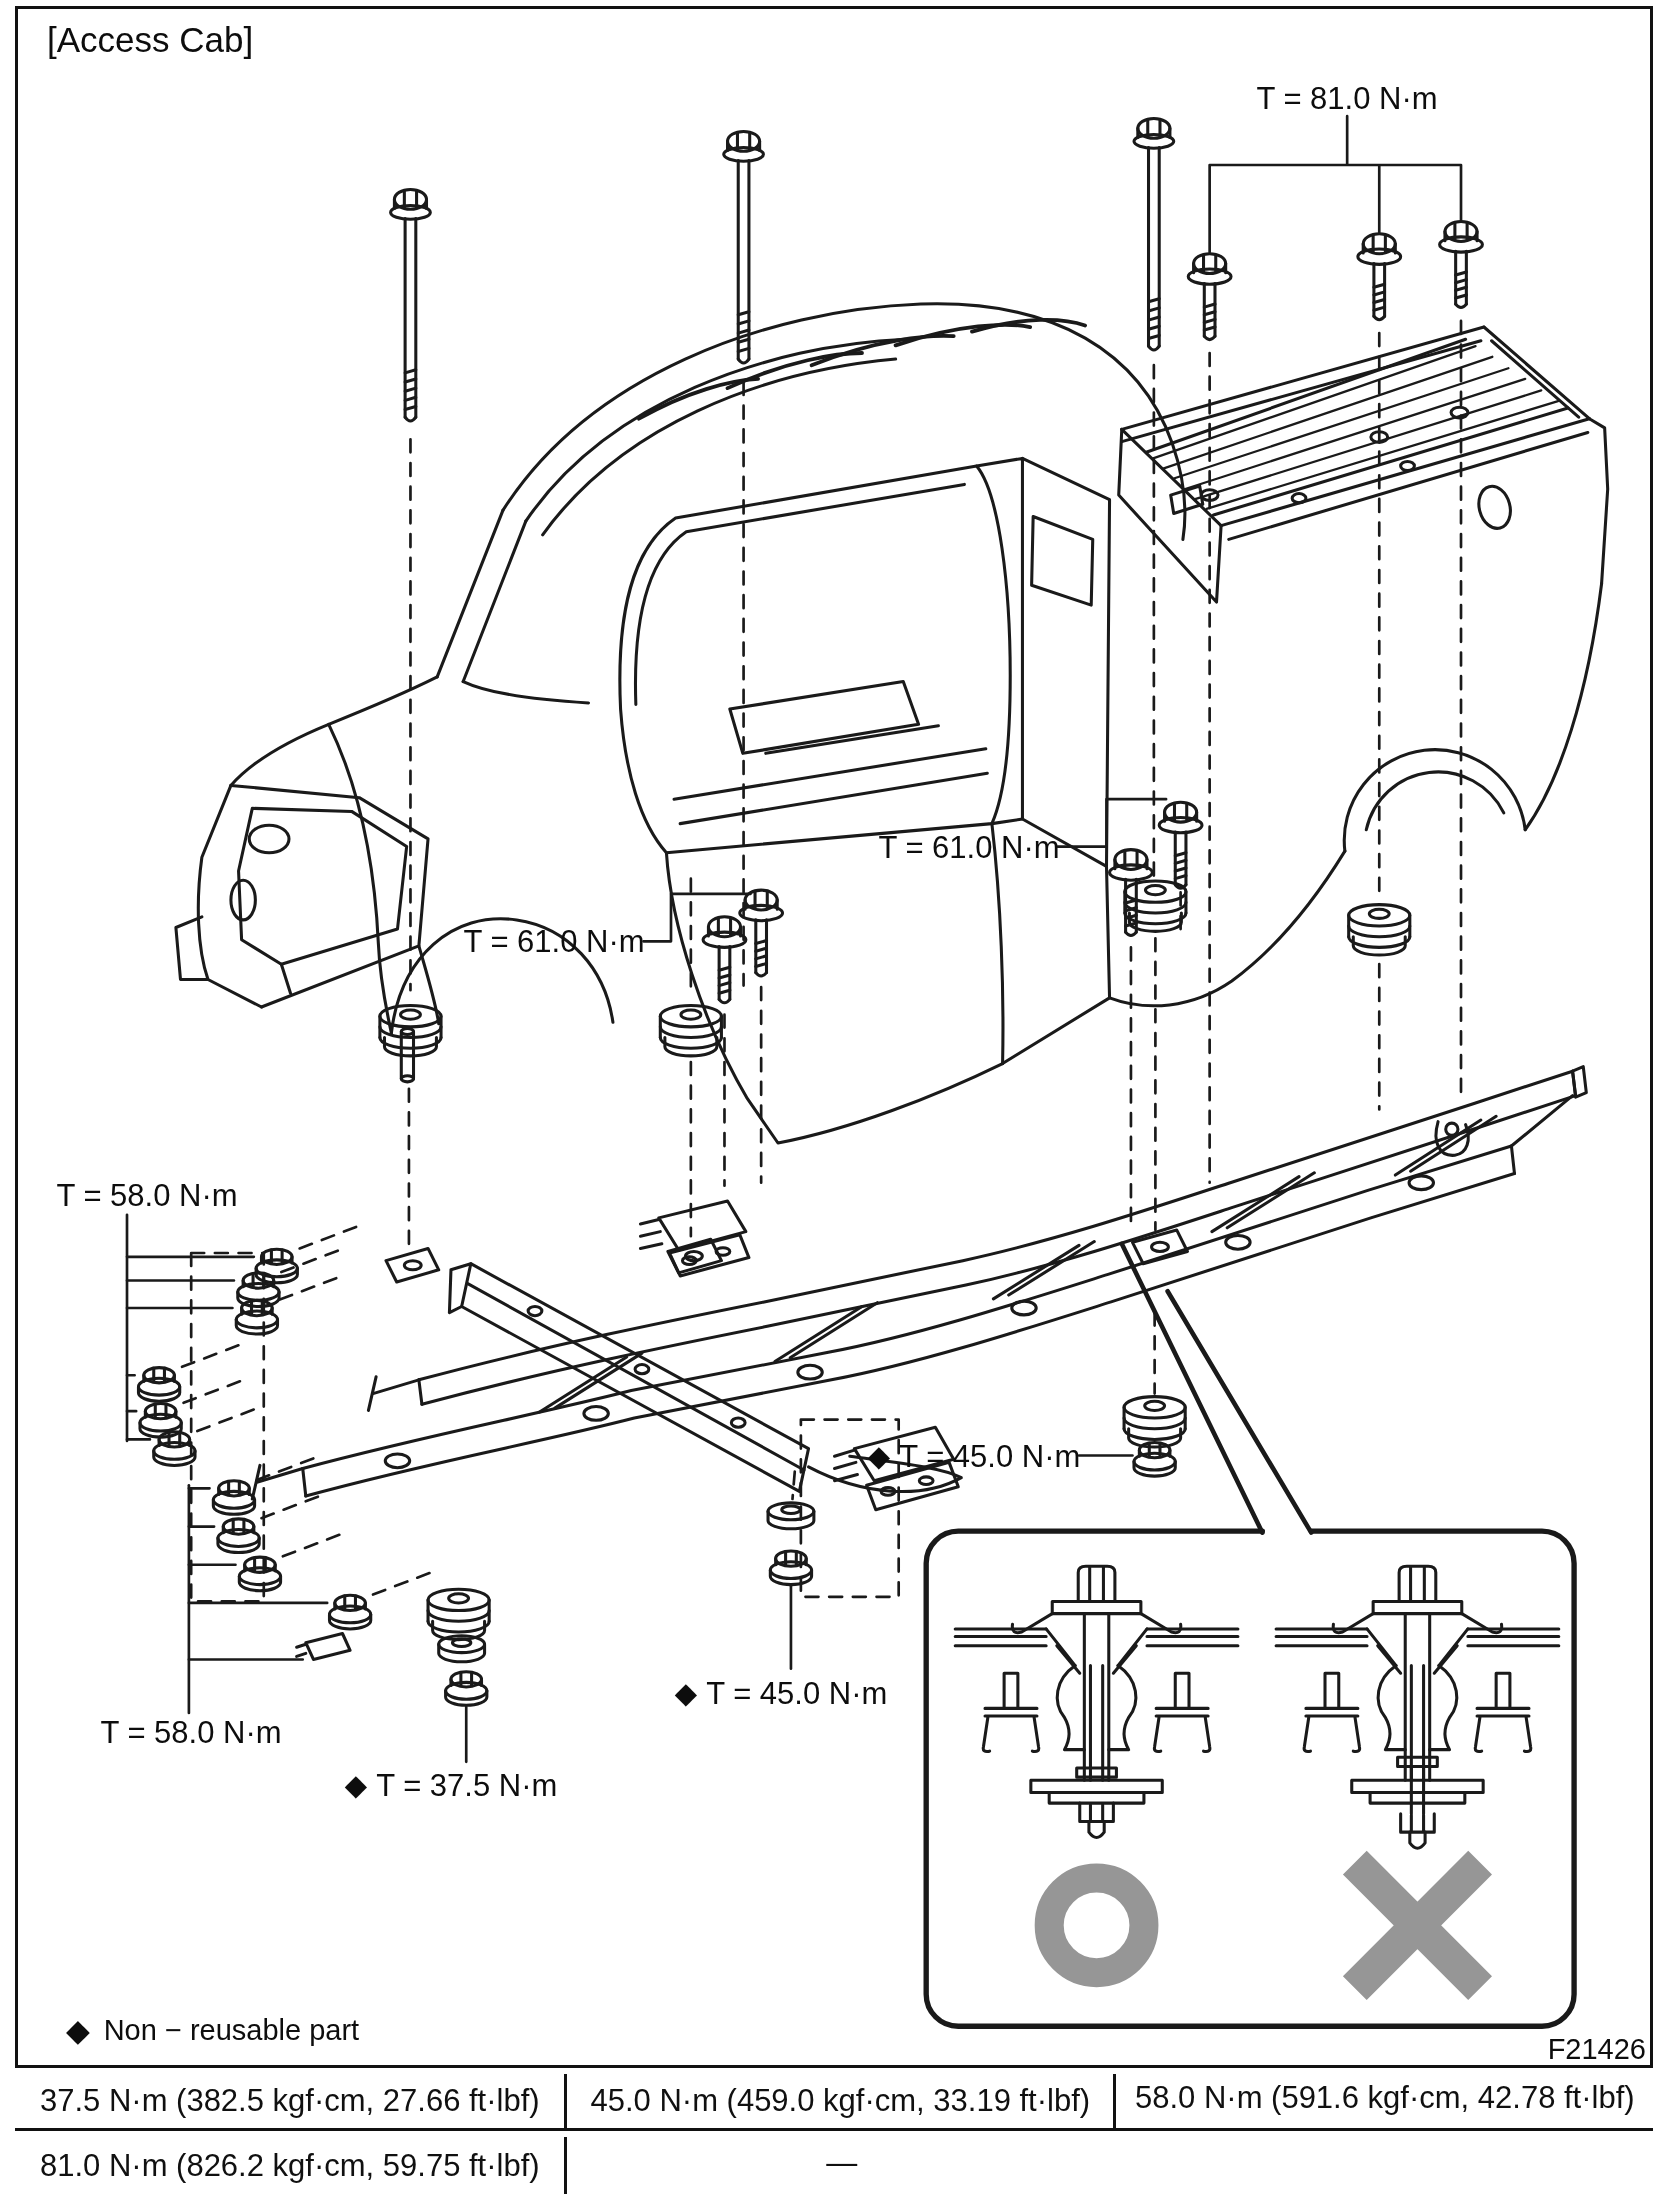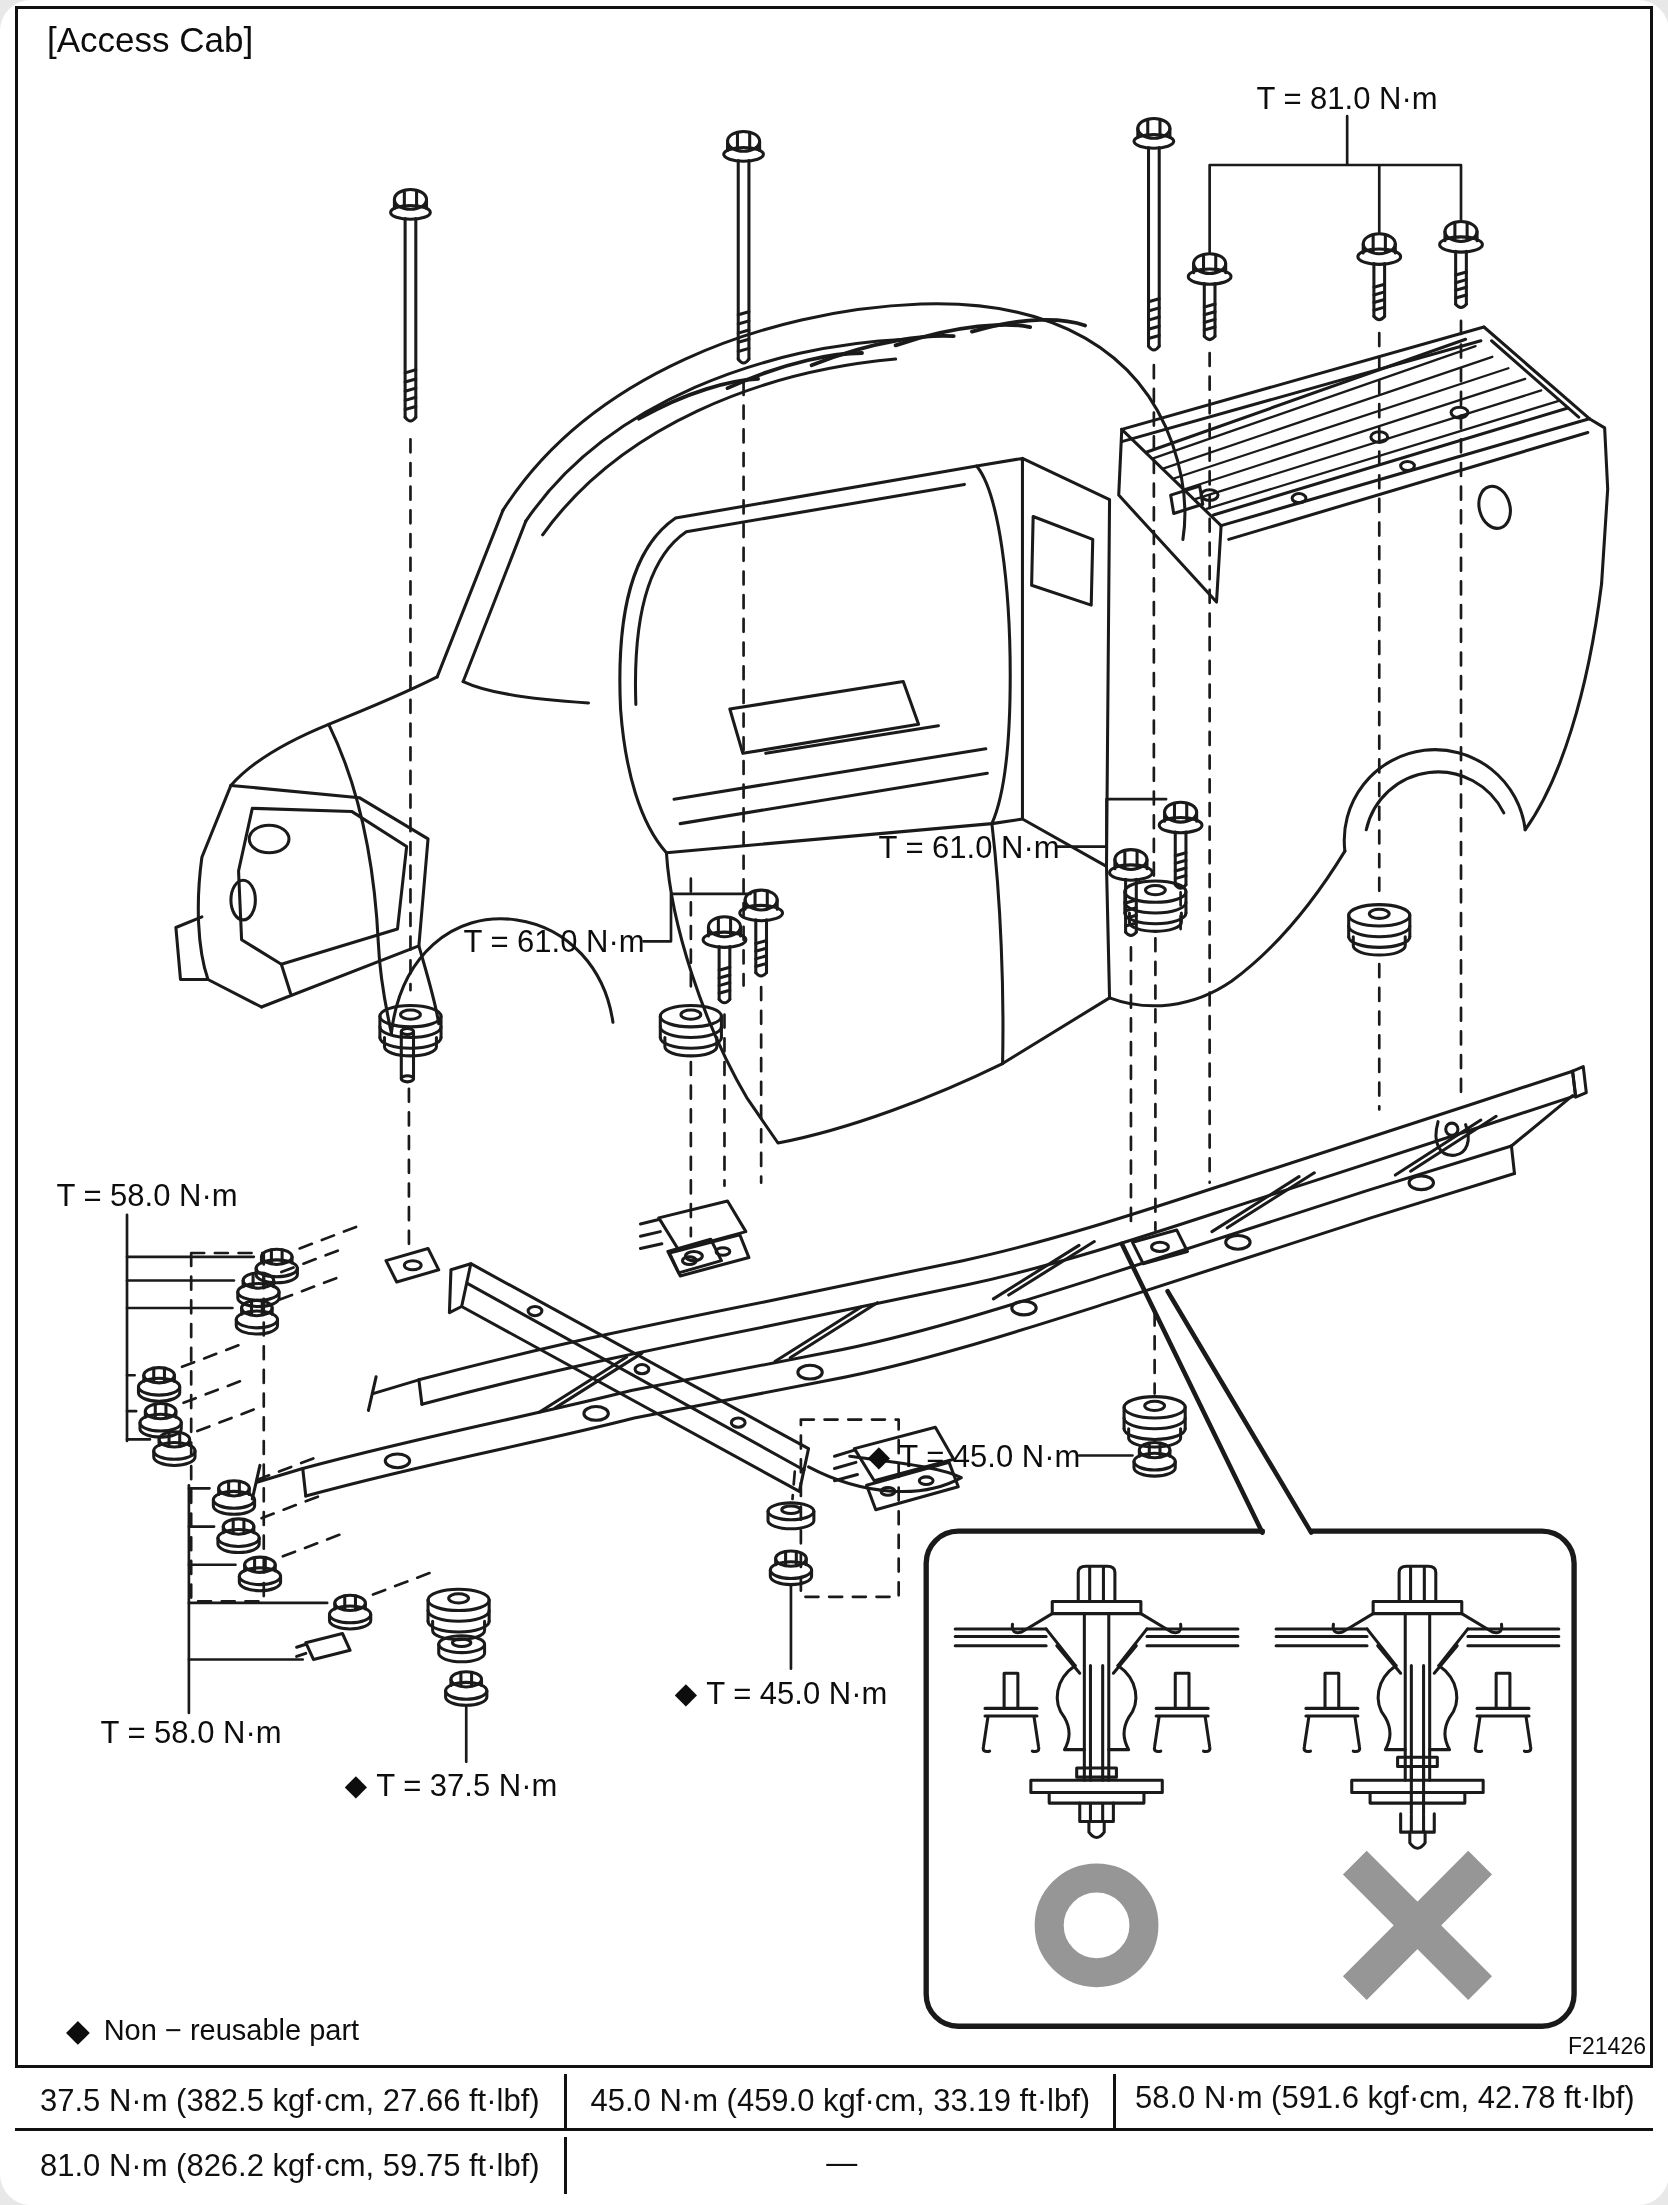--- a/index.html
+++ b/index.html
@@ -1,28 +1,28 @@
 <!DOCTYPE html>
 <html style="font-size:12.2px"><head>
 <meta charset="utf-8">
 <style>
   html,body{margin:0;padding:0;background:#e8e8e8;}
   .page{position:relative;width:1669px;height:2205px;background:#ffffff;overflow:hidden;
-        font-family:"Liberation Sans",sans-serif;color:#101010;border-radius:31px;}
+        font-family:"Liberation Sans",sans-serif;color:#101010;}
   .art{position:absolute;left:0;top:0;width:1669px;height:2205px;}
   .border-frame{position:absolute;left:15.3px;top:6.1px;width:1638px;height:2185px;
         border:3.8px solid #111;box-sizing:border-box;pointer-events:none;}
   .lbl{position:absolute;font-size:31px;line-height:1;white-space:nowrap;
        transform:translate(-50%,-50%);display:flex;align-items:center;gap:9.2px;color:#0d0d0d;text-align:center;}
   .lbl .dia{font-size:29px;line-height:1;}
   .title{position:absolute;left:47px;top:21.4px;font-size:35px;line-height:1.1;color:#0d0d0d;}
   .legend{position:absolute;left:66px;top:2030px;transform:translateY(-50%);
        display:flex;align-items:center;gap:13.8px;font-size:29px;color:#0d0d0d;}
   .legend .dia{font-size:31px;}
-  .figcode{position:absolute;right:23px;top:2033px;font-size:23px;color:#0d0d0d;}
+  .figcode{position:absolute;right:23px;top:2033px;font-size:29px;color:#0d0d0d;}
   .tq-table{position:absolute;left:15.3px;top:2065px;width:1638px;height:127px;
        display:grid;grid-template-columns:552px 549px 1fr;grid-template-rows:63px 63px;
        border-top:3.8px solid #111;box-sizing:border-box;background:#fff;}
   .tq-table .cell{display:flex;align-items:center;justify-content:center;
        font-size:31px;white-space:nowrap;box-sizing:border-box;}
   .tq-table .c0,.tq-table .c1{border-right:3.8px solid #111;margin-top:6px;}
   .tq-table .r0{border-bottom:3.8px solid #111;}
   svg *{vector-effect:none;}
 </style>
 </head>

